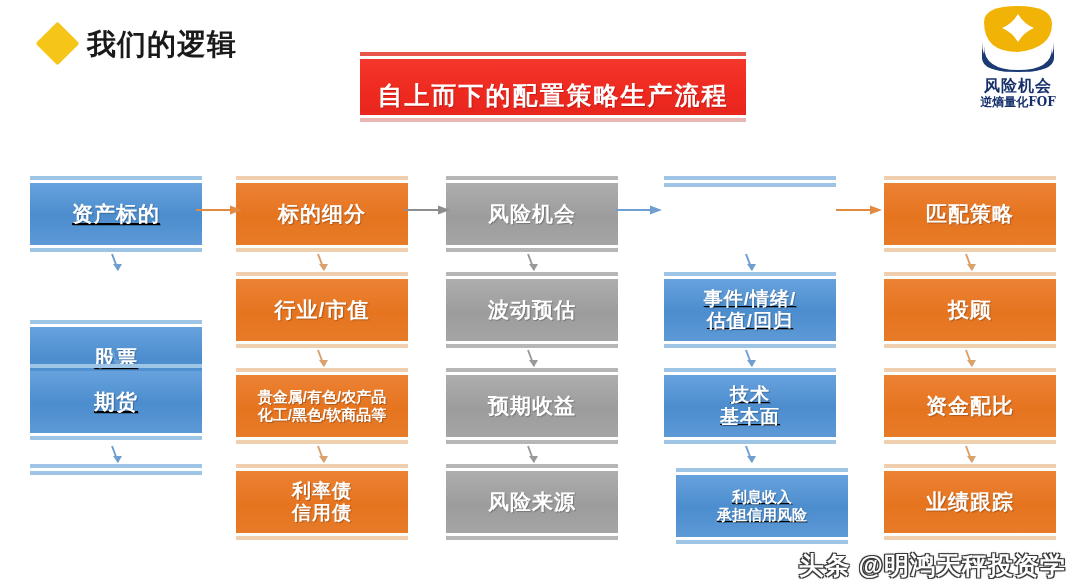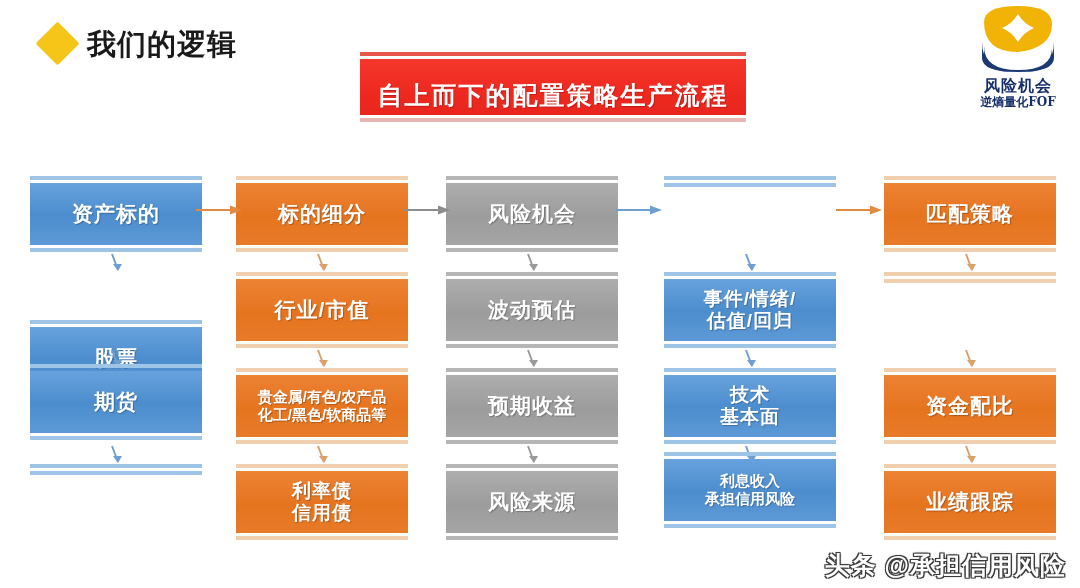--- a/index.html
+++ b/index.html
@@ -119,20 +119,21 @@
     text-shadow: 1px 1px 1px rgba(0,0,0,.25);
     white-space: pre-line;
   }
   .node.two-line .label { font-size: 19px; line-height: 1.14; }
   .node.small .label { font-size: 15px; letter-spacing: 0px; line-height: 1.2; }
 
   
   .blue .body {
     background: #4e8fd0;
     background: linear-gradient(180deg,#67a2dd 0%, #4c8dce 52%, #5d99d6 100%);
+    text-decoration: underline;
   }
   .blue .rule { background: #9fc5e6; }
 
   .orange .body {
     background: #e8792b;
     background: linear-gradient(180deg,#ec8234 0%, #e6741f 55%, #e77b28 100%);
   }
   .orange .rule { background: #f0cfae; }
 
   .gray .body {
@@ -373,21 +374,21 @@
 基本面</span>
         </div>
       <div class="rule bot"></div>
     </div>
     <div class="vconn" style="left:72px; top:268px;">
       <svg viewBox="0 0 28 26">
           <path d="M10 2 L16 18" stroke="#6f9fd0" stroke-width="2" fill="none"></path>
           <path d="M16 19 L11 12 L20 12 Z" fill="#6f9fd0"></path>
         </svg>
     </div>
-    <div class="node blue small two-line" style="top:276px;">
+    <div class="node blue small two-line" style="top:292px;margin-left:12px;">
       <div class="rule top"></div>
       <div class="body">
           <span class="label">利息收入
 承担信用风险</span>
         </div>
       <div class="rule bot"></div>
     </div>
   </div>
 
   <div class="col" style="left:884px;">
@@ -399,20 +400,23 @@
       <div class="rule bot"></div>
     </div>
     <div class="vconn" style="left:72px; top:76px;">
       <svg viewBox="0 0 28 26">
           <path d="M10 2 L16 18" stroke="#d9a06a" stroke-width="2" fill="none"></path>
           <path d="M16 19 L11 12 L20 12 Z" fill="#d9a06a"></path>
         </svg>
     </div>
     <div class="node orange" style="top:96px;">
       <div class="rule top"></div>
+      <div class="body">
+          <span class="label">投顾</span>
+        </div>
       <div class="rule bot"></div>
     </div>
     <div class="vconn" style="left:72px; top:172px;">
       <svg viewBox="0 0 28 26">
           <path d="M10 2 L16 18" stroke="#d9a06a" stroke-width="2" fill="none"></path>
           <path d="M16 19 L11 12 L20 12 Z" fill="#d9a06a"></path>
         </svg>
     </div>
     <div class="node orange" style="top:192px;">
       <div class="rule top"></div>
@@ -456,13 +460,13 @@
   </div>
   <div class="hconn" style="left:836px;">
     <svg viewBox="0 0 46 20">
         <path d="M0 10 L38 10" stroke="#e08b41" stroke-width="2" fill="none"></path>
         <path d="M46 10 L34 5.5 L34 14.5 Z" fill="#e08b41"></path>
       </svg>
   </div>
 
 </div>
 
-<div id="watermark">头条 @承担信用风险</div>
+<div id="watermark">头条 @明鸿天秤投资学</div>
 
 </body></html>

